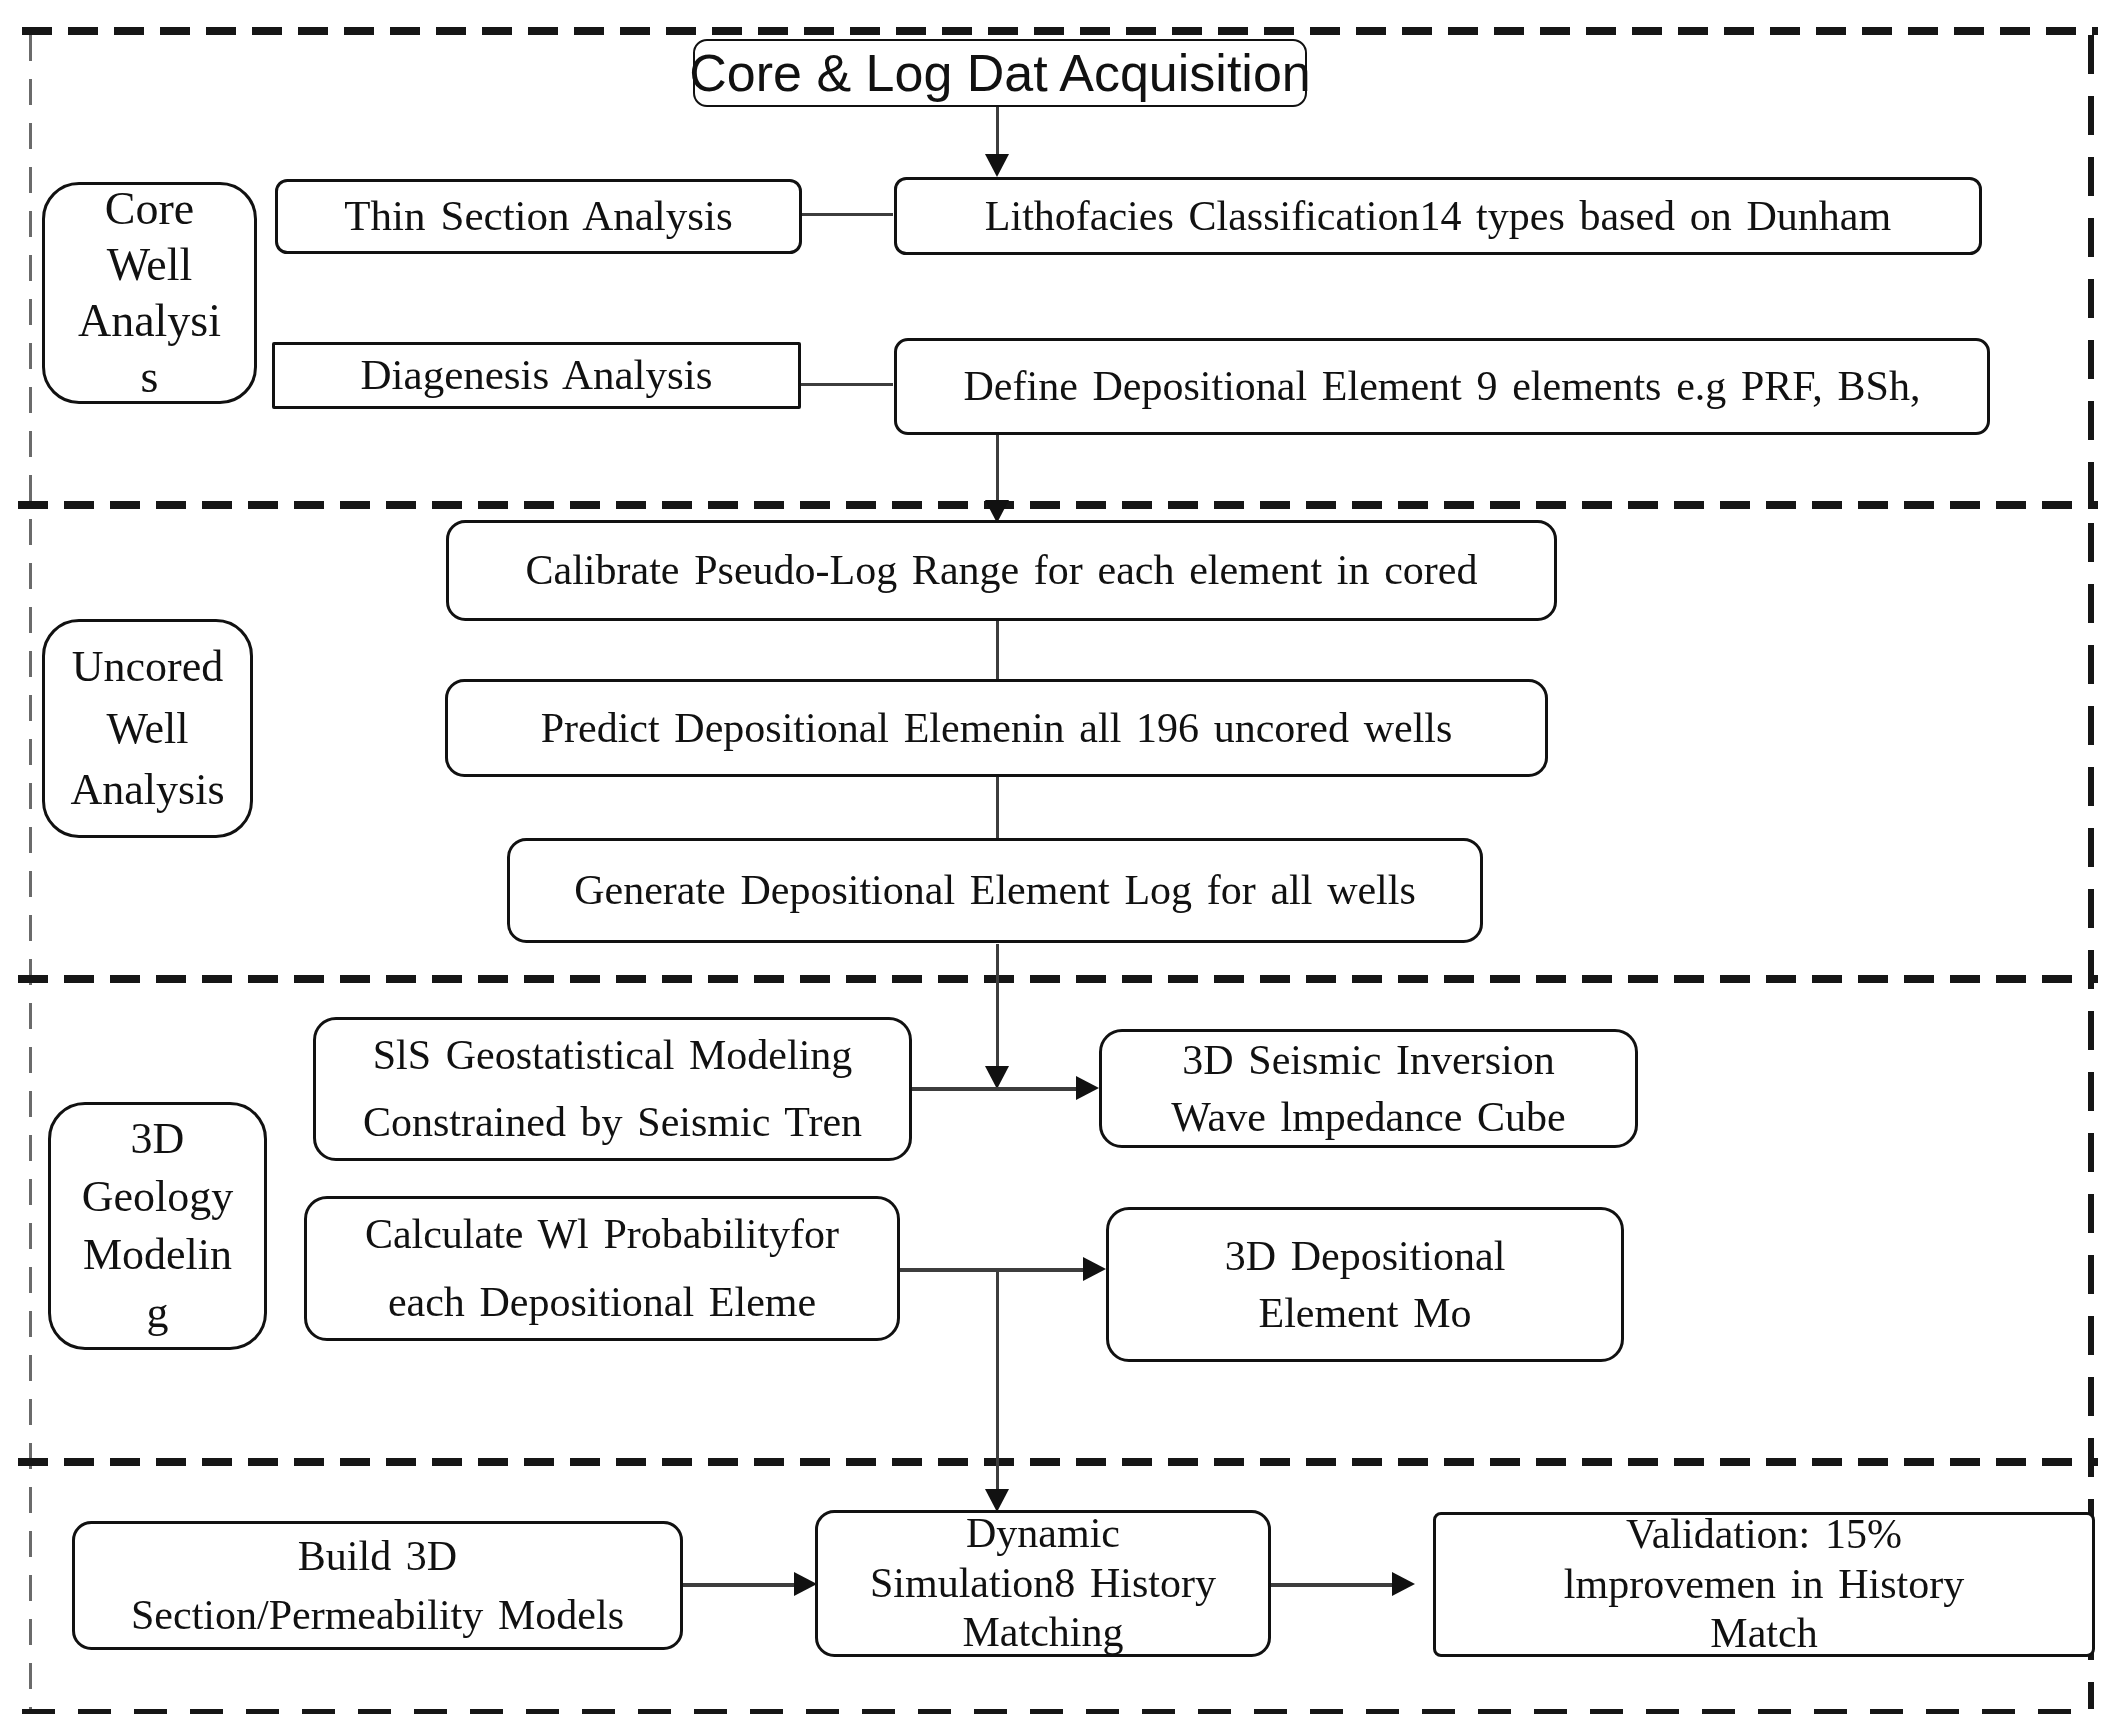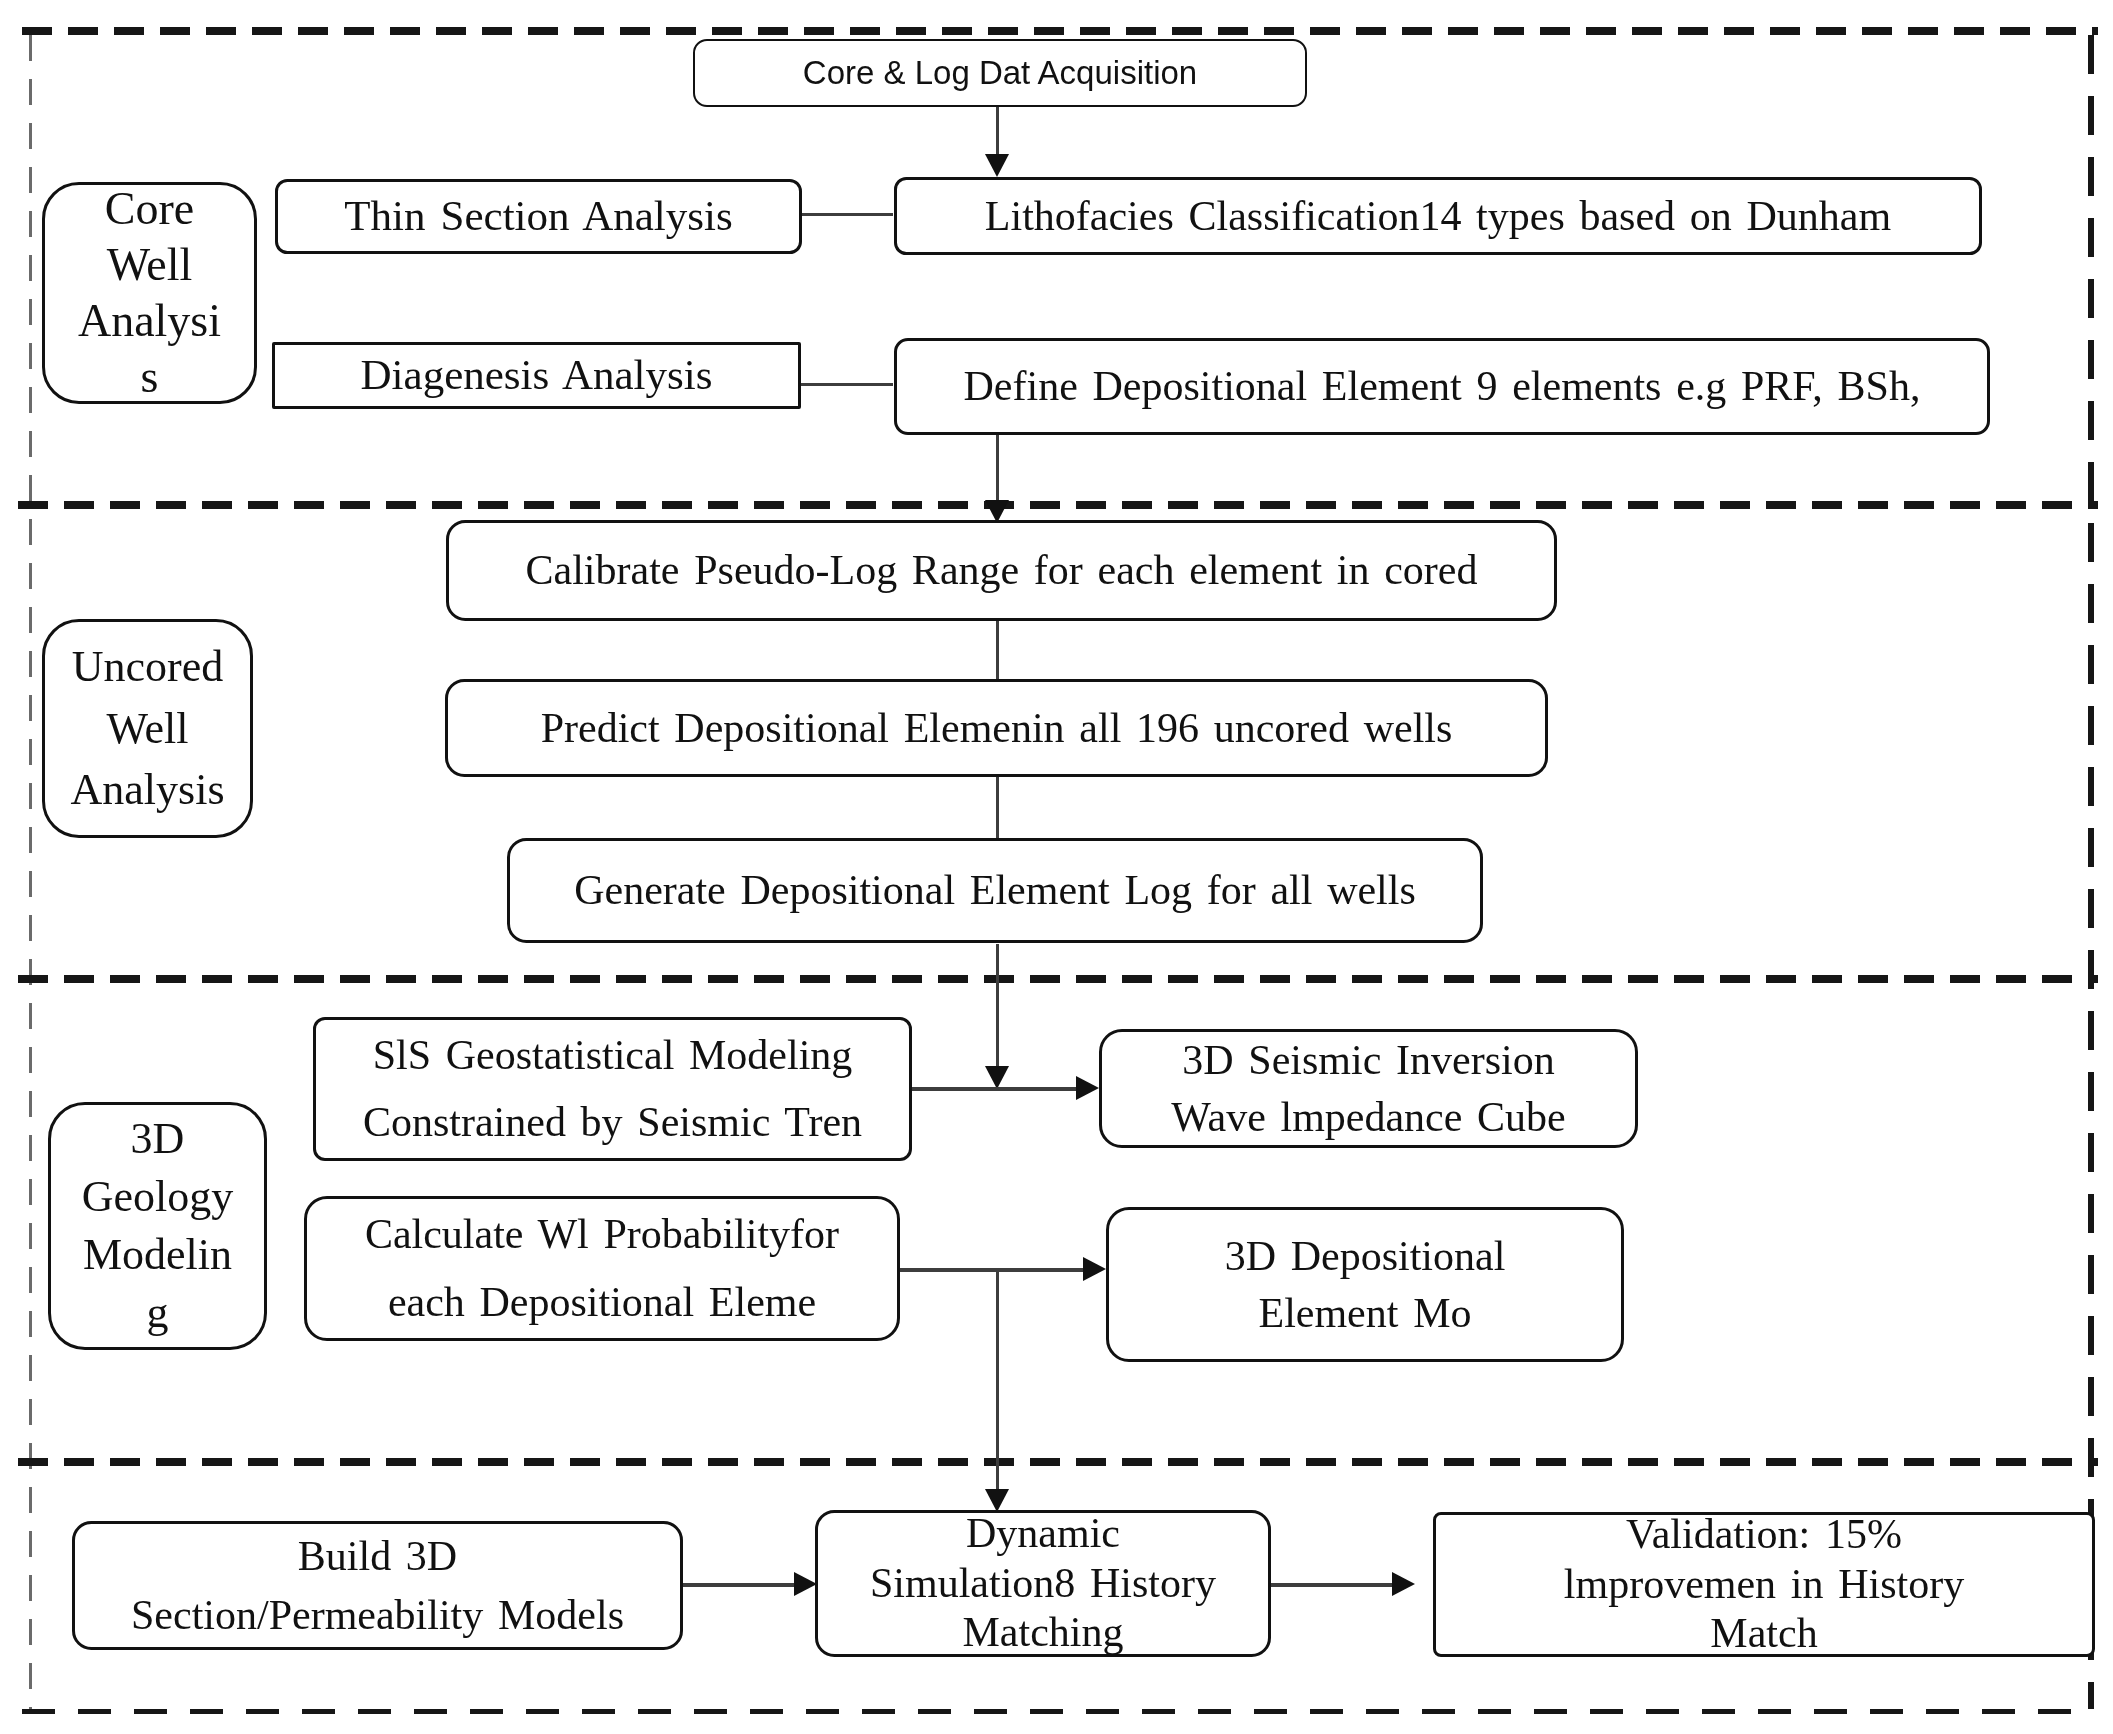--- a/index.html
+++ b/index.html
@@ -66,21 +66,21 @@
 
   <div class="vline" style="left:996px;top:1268px;width:2.6px;height:221px;"></div>
   <div class="arr arr-down" style="left:985px;top:1489px;"></div>
 
   <div class="hline" style="left:683px;top:1583px;width:112px;height:3.5px;"></div>
   <div class="arr arr-right" style="left:794px;top:1572px;"></div>
 
   <div class="hline" style="left:1271px;top:1583px;width:121px;height:3.5px;"></div>
   <div class="arr arr-right" style="left:1392px;top:1572px;"></div>
 
-  <div class="box sans nowrap" style="left:693px;top:39px;width:614px;height:68px;border-radius:14px;border-width:2.6px;font-size:33px;">Core &amp; Log Dat Acquisition</div>
+  <div class="box sans nowrap" style="left:693px;top:39px;width:614px;height:68px;border-radius:14px;border-width:2.6px;font-size:52px;">Core &amp; Log Dat Acquisition</div>
 
   <div class="box lh12" style="left:42px;top:182px;width:215px;height:222px;border-radius:37px;font-size:46px;">Core
 Well
 Analysi
 s</div>
 
   <div class="box nowrap" style="left:275px;top:179px;width:527px;height:75px;border-radius:12.3px;font-size:43px;">Thin Section Analysis</div>
 
   <div class="box nowrap" style="left:894px;top:177px;width:1088px;height:78px;border-radius:12.3px;">Lithofacies Classification14 types based on Dunham</div>
 
@@ -96,21 +96,21 @@
 
   <div class="box nowrap" style="left:445px;top:679px;width:1103px;height:98px;border-radius:19.3px;">Predict Depositional Elemenin all 196 uncored wells</div>
 
   <div class="box nowrap" style="left:507px;top:838px;width:976px;height:105px;border-radius:19.3px;">Generate Depositional Element Log for all wells</div>
 
   <div class="box lh132" style="left:48px;top:1102px;width:219px;height:248px;border-radius:37px;font-size:44px;">3D
 Geology
 Modelin
 g</div>
 
-  <div class="box lh16" style="left:313px;top:1017px;width:599px;height:144px;border-radius:12px;">SlS Geostatistical Modeling
+  <div class="box lh16" style="left:313px;top:1017px;width:599px;height:144px;border-radius:23px;">SlS Geostatistical Modeling
 Constrained by Seismic Tren</div>
 
   <div class="box" style="left:1099px;top:1029px;width:539px;height:119px;border-radius:23px;">3D Seismic Inversion
 Wave lmpedance Cube</div>
 
   <div class="box lh16" style="left:304px;top:1196px;width:596px;height:145px;border-radius:23px;">Calculate Wl Probabilityfor
 each Depositional Eleme</div>
 
   <div class="box" style="left:1106px;top:1207px;width:518px;height:155px;border-radius:23px;">3D Depositional
 Element Mo</div>

